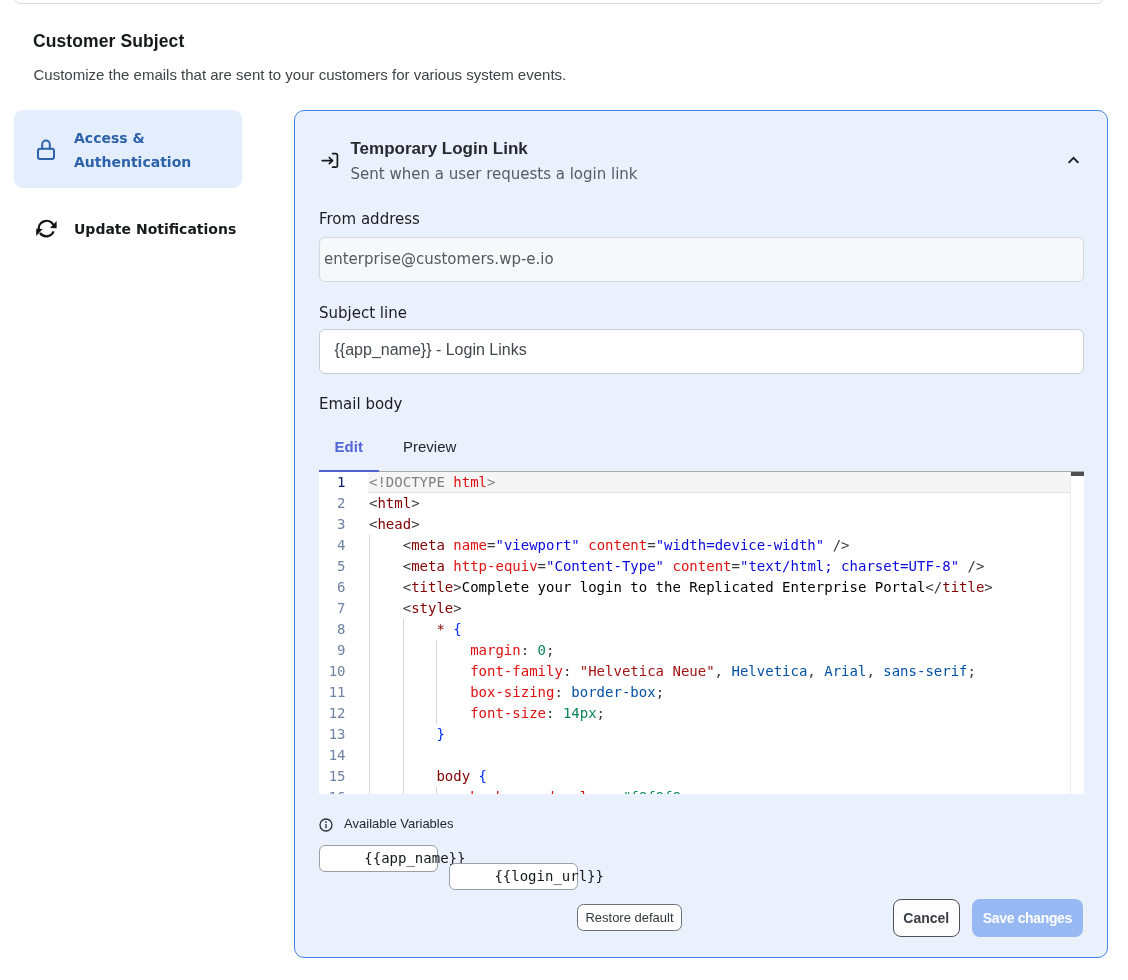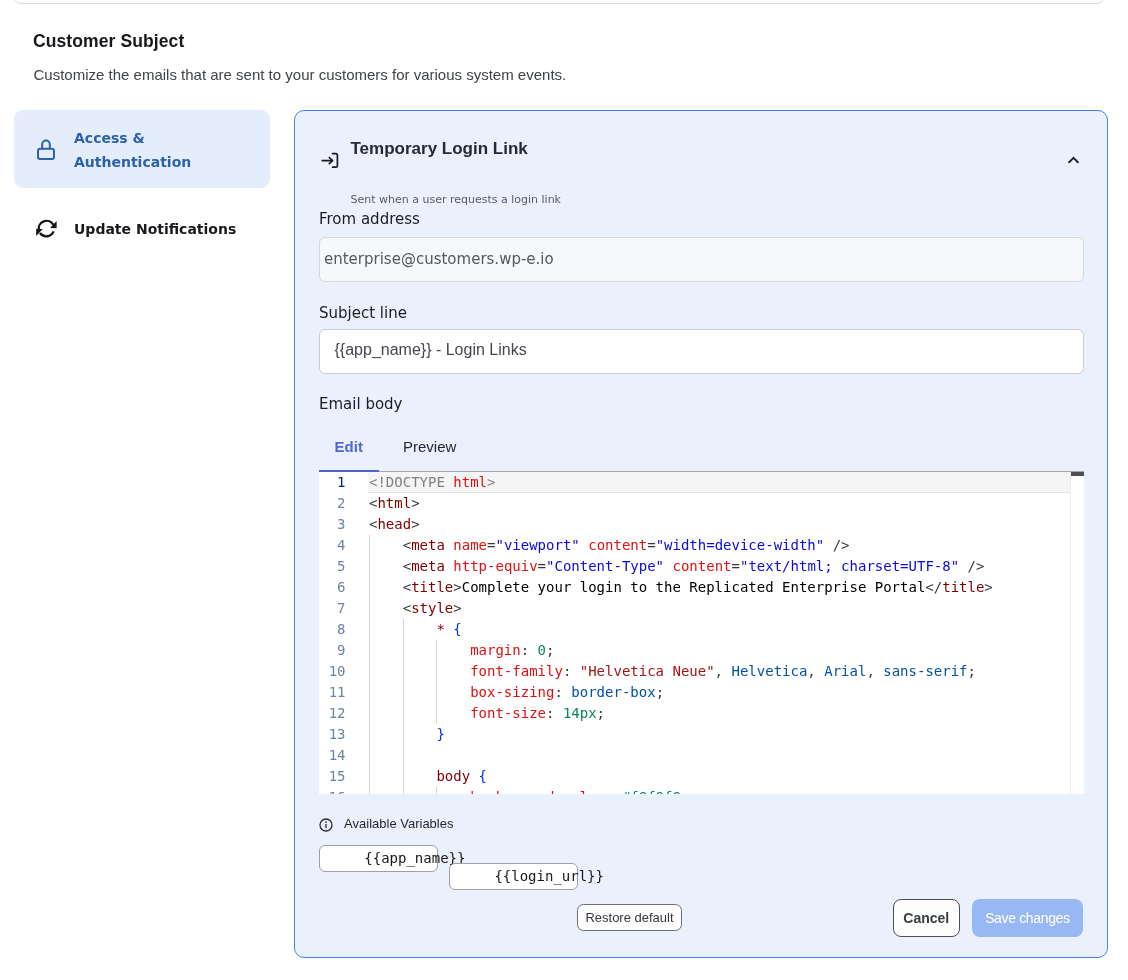--- a/index.html
+++ b/index.html
@@ -12,42 +12,42 @@
   
   #topcard { left:14px; top:-10px; width:1090px; height:14px; border:1px solid #d9d9d9;
     border-radius:8px; background:#fff; }
 
   
   #page-title { left:33px; top:30px; font-size:17.5px; font-weight:700; color:#16181b;
     line-height:22px; letter-spacing:0.1px; }
   #page-sub { left:33.5px; top:65px; font-size:15px; color:#3f4347; line-height:20px; }
 
   
-  #side-item-1 { left:14px; top:110px; width:256px; height:78px; border-radius:9px;
+  #side-item-1 { left:14px; top:110px; width:228px; height:78px; border-radius:9px;
     background:#e4edfb; cursor:pointer; }
   #side-item-1 .lbl { position:absolute; left:60px; top:15.8px; width:180px;
     font-family:"DejaVu Sans", sans-serif; font-size:14px; font-weight:700;
     line-height:24px; color:#2c62a9; }
   #lock-icon { position:absolute; left:23px; top:28.5px; }
   #side-item-2 { left:14px; top:205px; width:256px; height:48px; border-radius:9px; cursor:pointer; }
   #side-item-2 .lbl { position:absolute; left:60px; top:12px;
     font-family:"DejaVu Sans", sans-serif; font-size:14px; font-weight:700;
     line-height:24px; color:#17191c; }
   #refresh-icon { position:absolute; left:21.8px; top:13.8px; }
 
   
   #card { left:294px; top:109.5px; width:813.5px; height:848px; background:#ebf1fc;
     border:1.5px solid #4285e4; border-radius:10px; }
   #card-inner { position:absolute; left:24px; top:0; width:764.5px; height:100%; }
 
   #login-icon { position:absolute; left:2px; top:41px; }
   #panel-title { position:absolute; left:31.5px; top:27.5px; font-size:17px; font-weight:700;
     color:#26292e; line-height:22px; }
   #panel-sub { position:absolute; left:31.5px; top:52px; font-family:"DejaVu Sans", sans-serif;
-    font-size:11px; color:#565c66; line-height:22px;margin-top:26px; }
+    font-size:15px; color:#565c66; line-height:22px; }
   #chevron-icon { position:absolute; left:749.4px; top:45.3px; cursor:pointer; }
 
   .field-label { position:absolute; font-family:"DejaVu Sans", sans-serif; font-size:15px;
     color:#1a1d21; line-height:20px; }
   #lbl-from { left:0; top:98px; }
   #lbl-subject { left:0; top:192px; }
   #lbl-body { left:0; top:283.5px; }
 
   .inputbox { position:absolute; left:0; width:764.5px; height:45.4px; border-radius:6px;
     font-family:"DejaVu Sans", sans-serif; }
@@ -96,21 +96,21 @@
   button { font-family:"Liberation Sans", sans-serif; }
   #updated { position:absolute; left:0.5px; top:797.5px; font-size:14px; color:#4e545b; line-height:20px; }
   #btn-restore { position:absolute; left:258px; top:793.3px; width:105px; height:27.3px;
     background:#fdfdfd; border:1px solid #6b7077; border-radius:6.5px;
     font-size:13px; font-weight:400; color:#34383e; text-align:center; line-height:25px; cursor:pointer; }
   #btn-cancel { position:absolute; left:574px; top:788.5px; width:66.5px; height:38.4px;
     background:#fdfdfd; border:1.2px solid #4b5056; border-radius:8px;
     font-size:14px; font-weight:600; color:#383d44; text-align:center; line-height:36px; cursor:pointer; }
   #btn-save { position:absolute; left:652.8px; top:788.5px; width:111.2px; height:38.4px;
     background:#97b8f2; border:none; border-radius:8px;
-    font-size:14px; font-weight:400; color:#ffffff; letter-spacing:-0.35px;
+    font-size:14px; font-weight:700; color:#ffffff; letter-spacing:-0.35px;
     text-align:center; line-height:38px; cursor:pointer; }
 </style>
 </head>
 <body>
 
 <div id="stage">
   <div id="topcard" class="abs"></div>
 
   <h1 id="page-title" class="abs">Customer Subject</h1>
   <div id="page-sub" class="abs">Customize the emails that are sent to your customers for various system events.</div>

